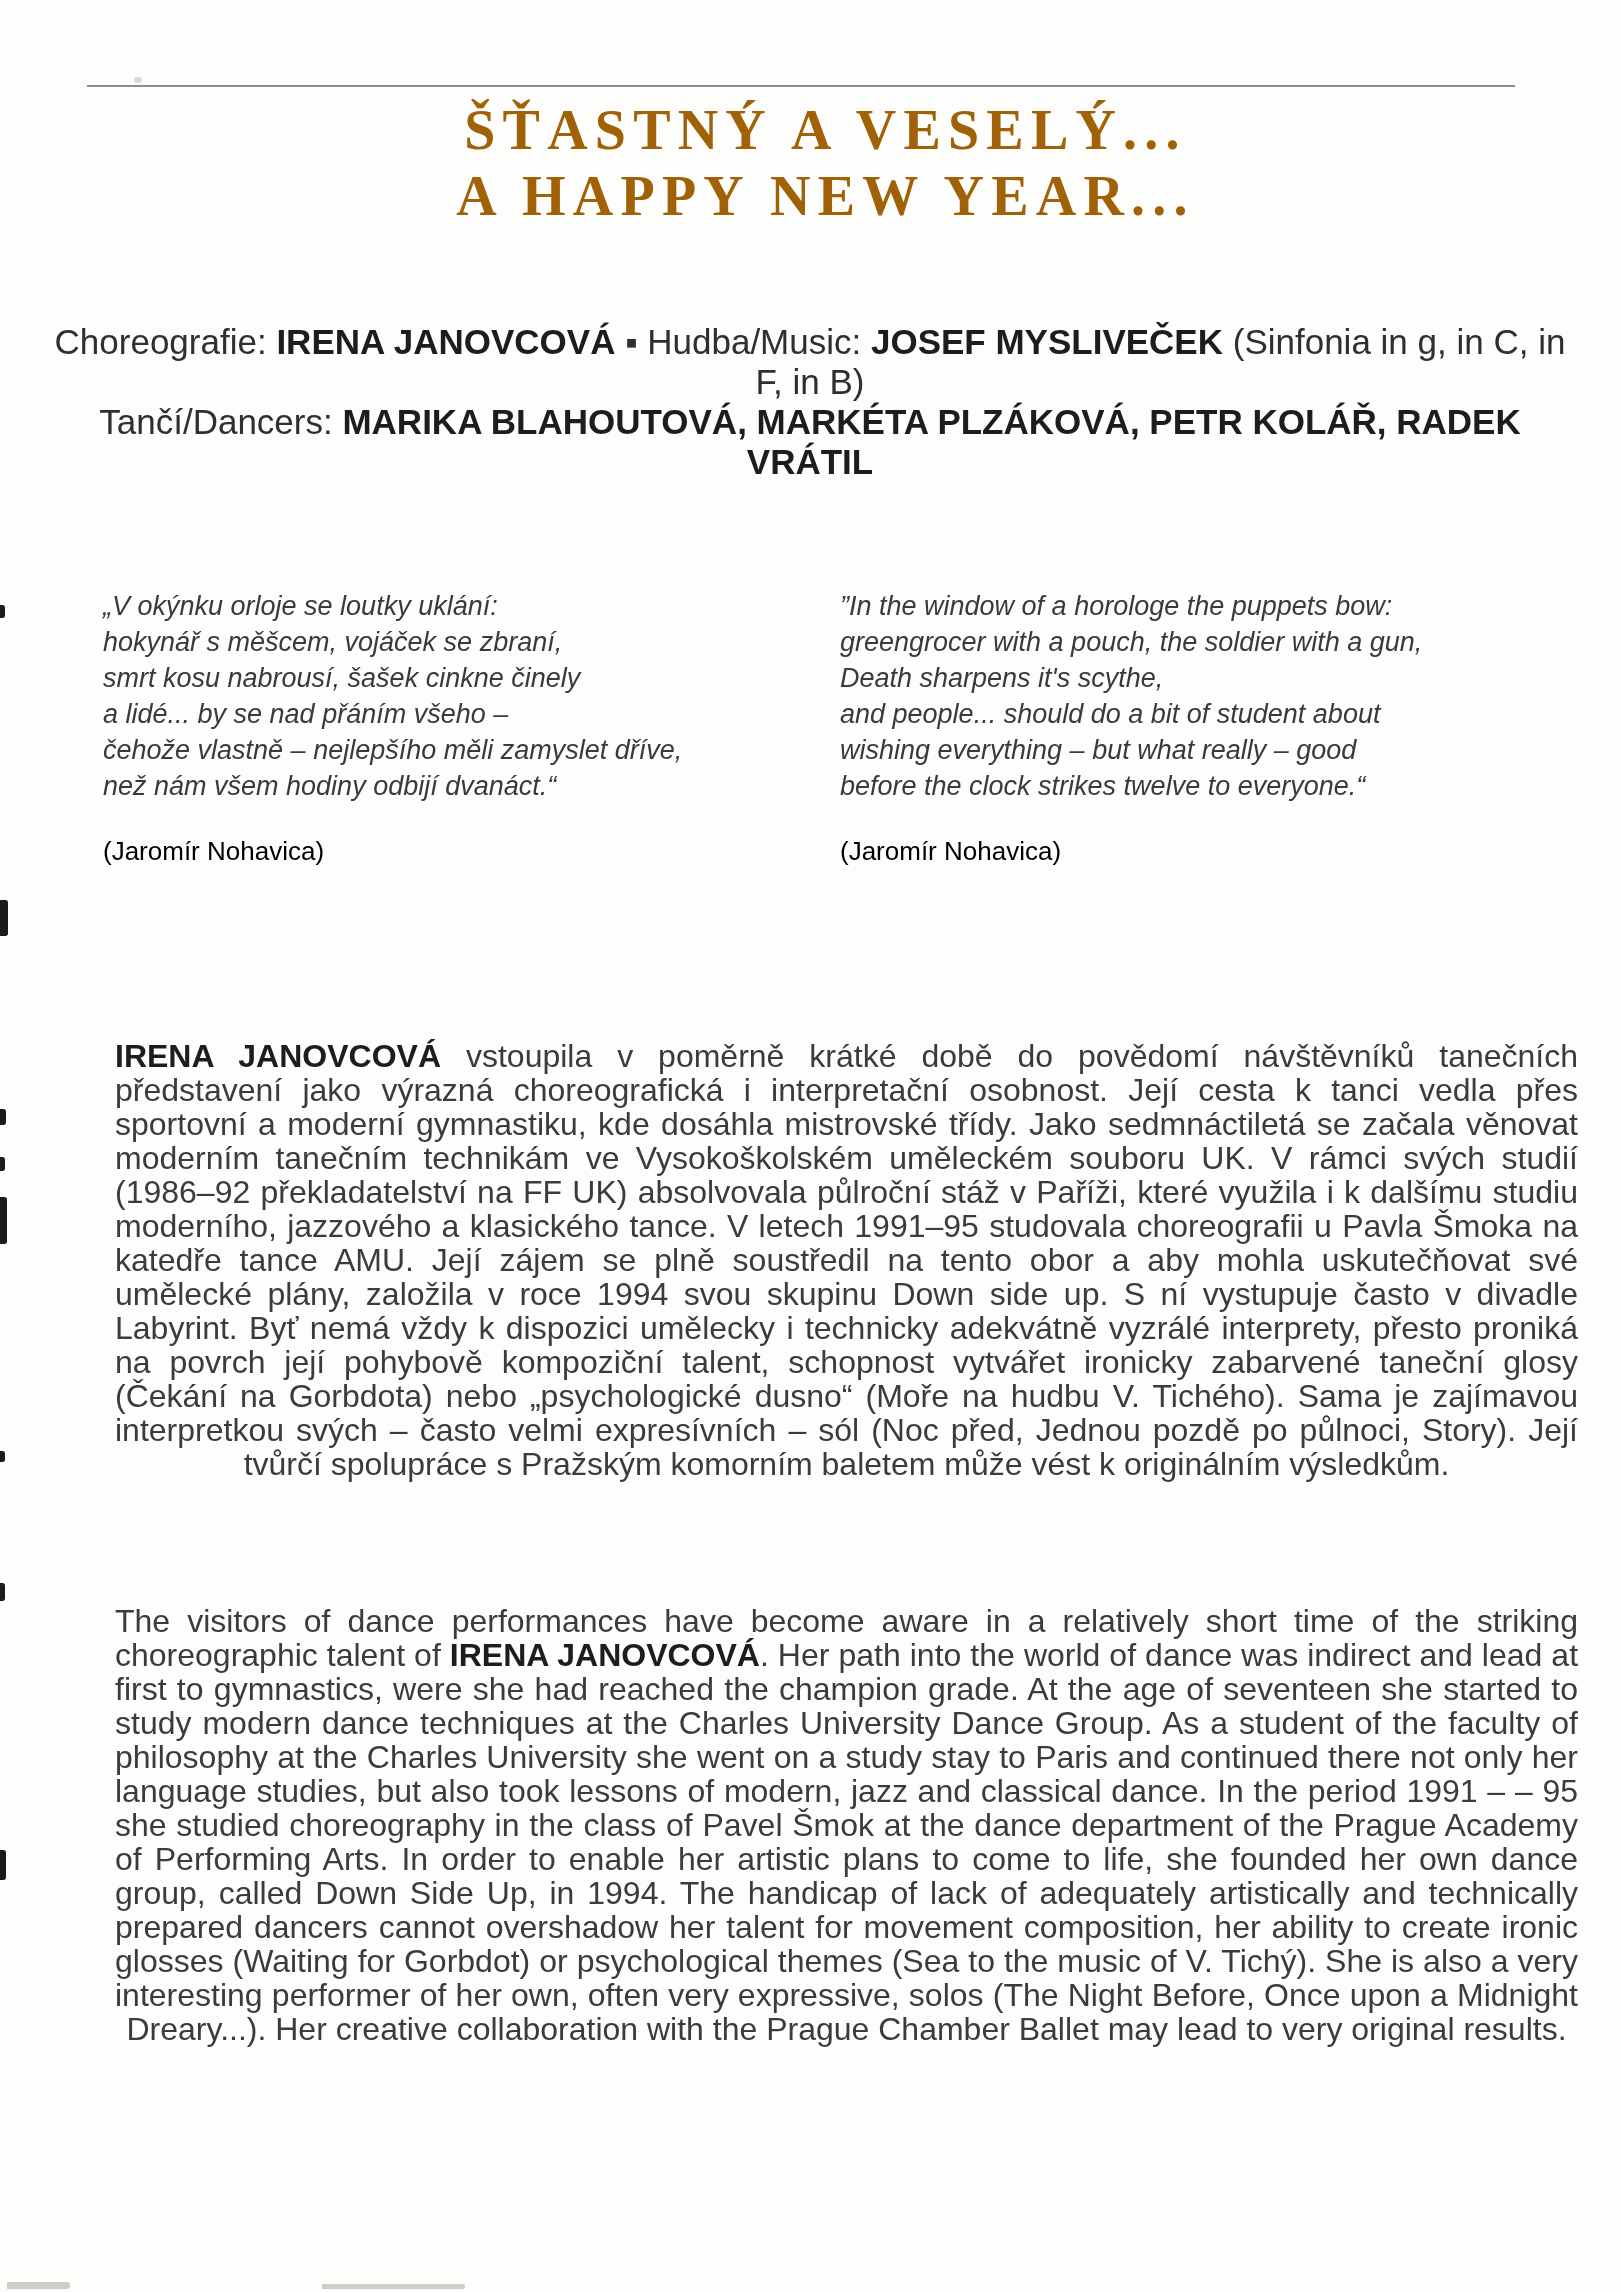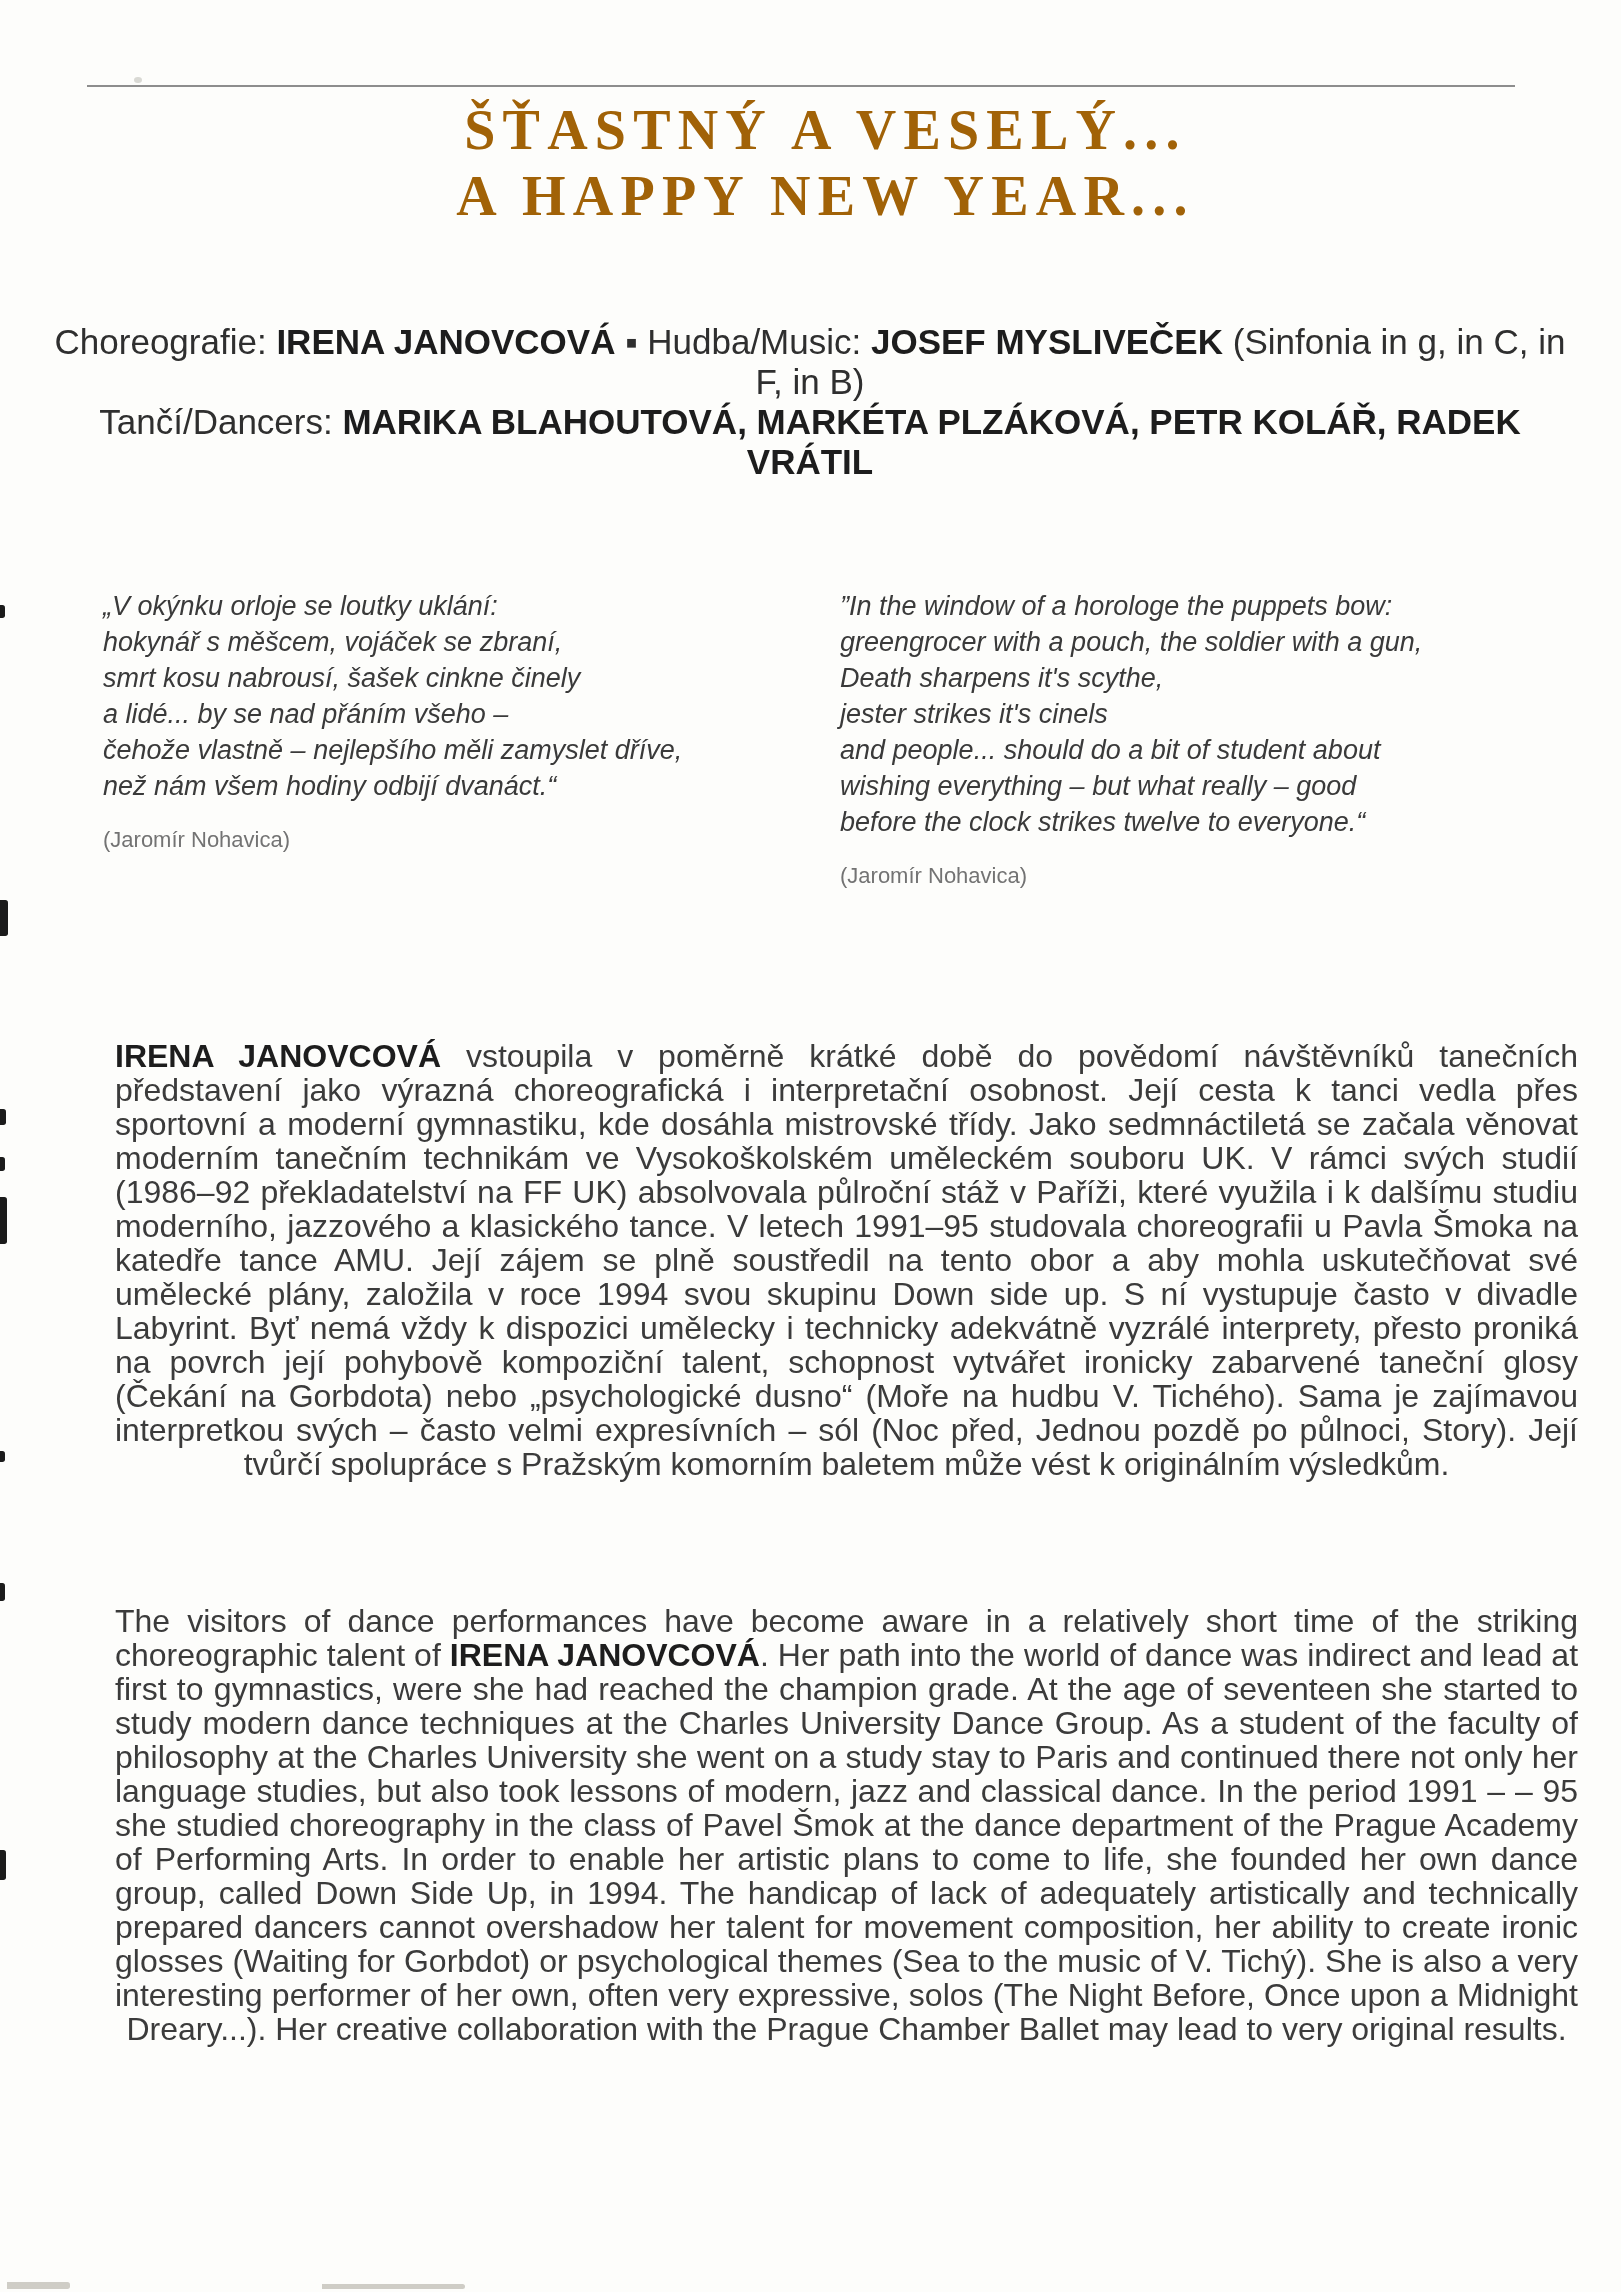--- a/index.html
+++ b/index.html
@@ -61,23 +61,23 @@
     font-size: 27px;
     font-style: italic;
     line-height: 36px;
     color: #3a3a3a;
   }
   .quote-cz { left: 103px; }
   .quote-en { left: 840px; }
   .q-line { white-space: nowrap; }
   .attribution {
     font-style: normal;
-    margin-top: 18px;
-    font-size: 22px;
-    color: #737373;
+    margin-top: 29px;
+    font-size: 26px;
+    color: #000000;
   }
   .bio {
     position: absolute;
     left: 111px;
     width: 1463px;
     margin: 4px;
     font-size: 32px;
     line-height: 34px;
     text-align: justify;
     text-align-last: center;
@@ -125,21 +125,20 @@
         <div class="q-line">než nám všem hodiny odbijí dvanáct.“</div>
       </div>
     <div class="attribution">(Jaromír Nohavica)</div>
   </div>
 
   <div class="quote quote-en">
     <div class="poem">
         <div class="q-line">”In the window of a horologe the puppets bow:</div>
         <div class="q-line">greengrocer with a pouch, the soldier with a gun,</div>
         <div class="q-line">Death sharpens it's scythe,</div>
-        <div class="q-line">jester strikes it's cinels</div>
         <div class="q-line">and people... should do a bit of student about</div>
         <div class="q-line">wishing everything – but what really – good</div>
         <div class="q-line">before the clock strikes twelve to everyone.“</div>
       </div>
     <div class="attribution">(Jaromír Nohavica)</div>
   </div>
 
   <p class="bio bio-cz"><span class="seg bold">IRENA JANOVCOVÁ</span><span class="seg"> vstoupila v poměrně krátké době do povědomí návštěvníků tanečních představení jako výrazná choreografická i interpretační osobnost. Její cesta k tanci vedla přes sportovní a moderní gymnastiku, kde dosáhla mistrovské třídy. Jako sedmnáctiletá se začala věnovat moderním tanečním technikám ve Vysokoškolském uměleckém souboru UK. V rámci svých studií (1986–92 překladatelství na FF UK) absolvovala půlroční stáž v Paříži, které využila i k dalšímu studiu moderního, jazzového a klasického tance. V letech 1991–95 studovala choreografii u Pavla Šmoka na katedře tance AMU. Její zájem se plně soustředil na tento obor a aby mohla uskutečňovat své umělecké plány, založila v roce 1994 svou skupinu Down side up. S ní vystupuje často v divadle Labyrint. Byť nemá vždy k dispozici umělecky i technicky adekvátně vyzrálé interprety, přesto proniká na povrch její pohybově kompoziční talent, schopnost vytvářet ironicky zabarvené taneční glosy (Čekání na Gorbdota) nebo „psychologické dusno“ (Moře na hudbu V. Tichého). Sama je zajímavou interpretkou svých – často velmi expresívních – sól (Noc před, Jednou pozdě po půlnoci, Story). Její tvůrčí spolupráce s Pražským komorním baletem může vést k originálním výsledkům.</span></p>
 
   <p class="bio bio-en"><span class="seg">The visitors of dance performances have become aware in a relatively short time of the striking choreographic talent of </span><span class="seg bold">IRENA JANOVCOVÁ</span><span class="seg">. Her path into the world of dance was indirect and lead at first to gymnastics, were she had reached the champion grade. At the age of seventeen she started to study modern dance techniques at the Charles University Dance Group. As a student of the faculty of philosophy at the Charles University she went on a study stay to Paris and continued there not only her language studies, but also took lessons of modern, jazz and classical dance. In the period 1991 – – 95 she studied choreography in the class of Pavel Šmok at the dance department of the Prague Academy of Performing Arts. In order to enable her artistic plans to come to life, she founded her own dance group, called Down Side Up, in 1994. The handicap of lack of adequately artistically and technically prepared dancers cannot overshadow her talent for movement composition, her ability to create ironic glosses (Waiting for Gorbdot) or psychological themes (Sea to the music of V. Tichý). She is also a very interesting performer of her own, often very expressive, solos (The Night Before, Once upon a Midnight Dreary...). Her creative collaboration with the Prague Chamber Ballet may lead to very original results.</span></p>

